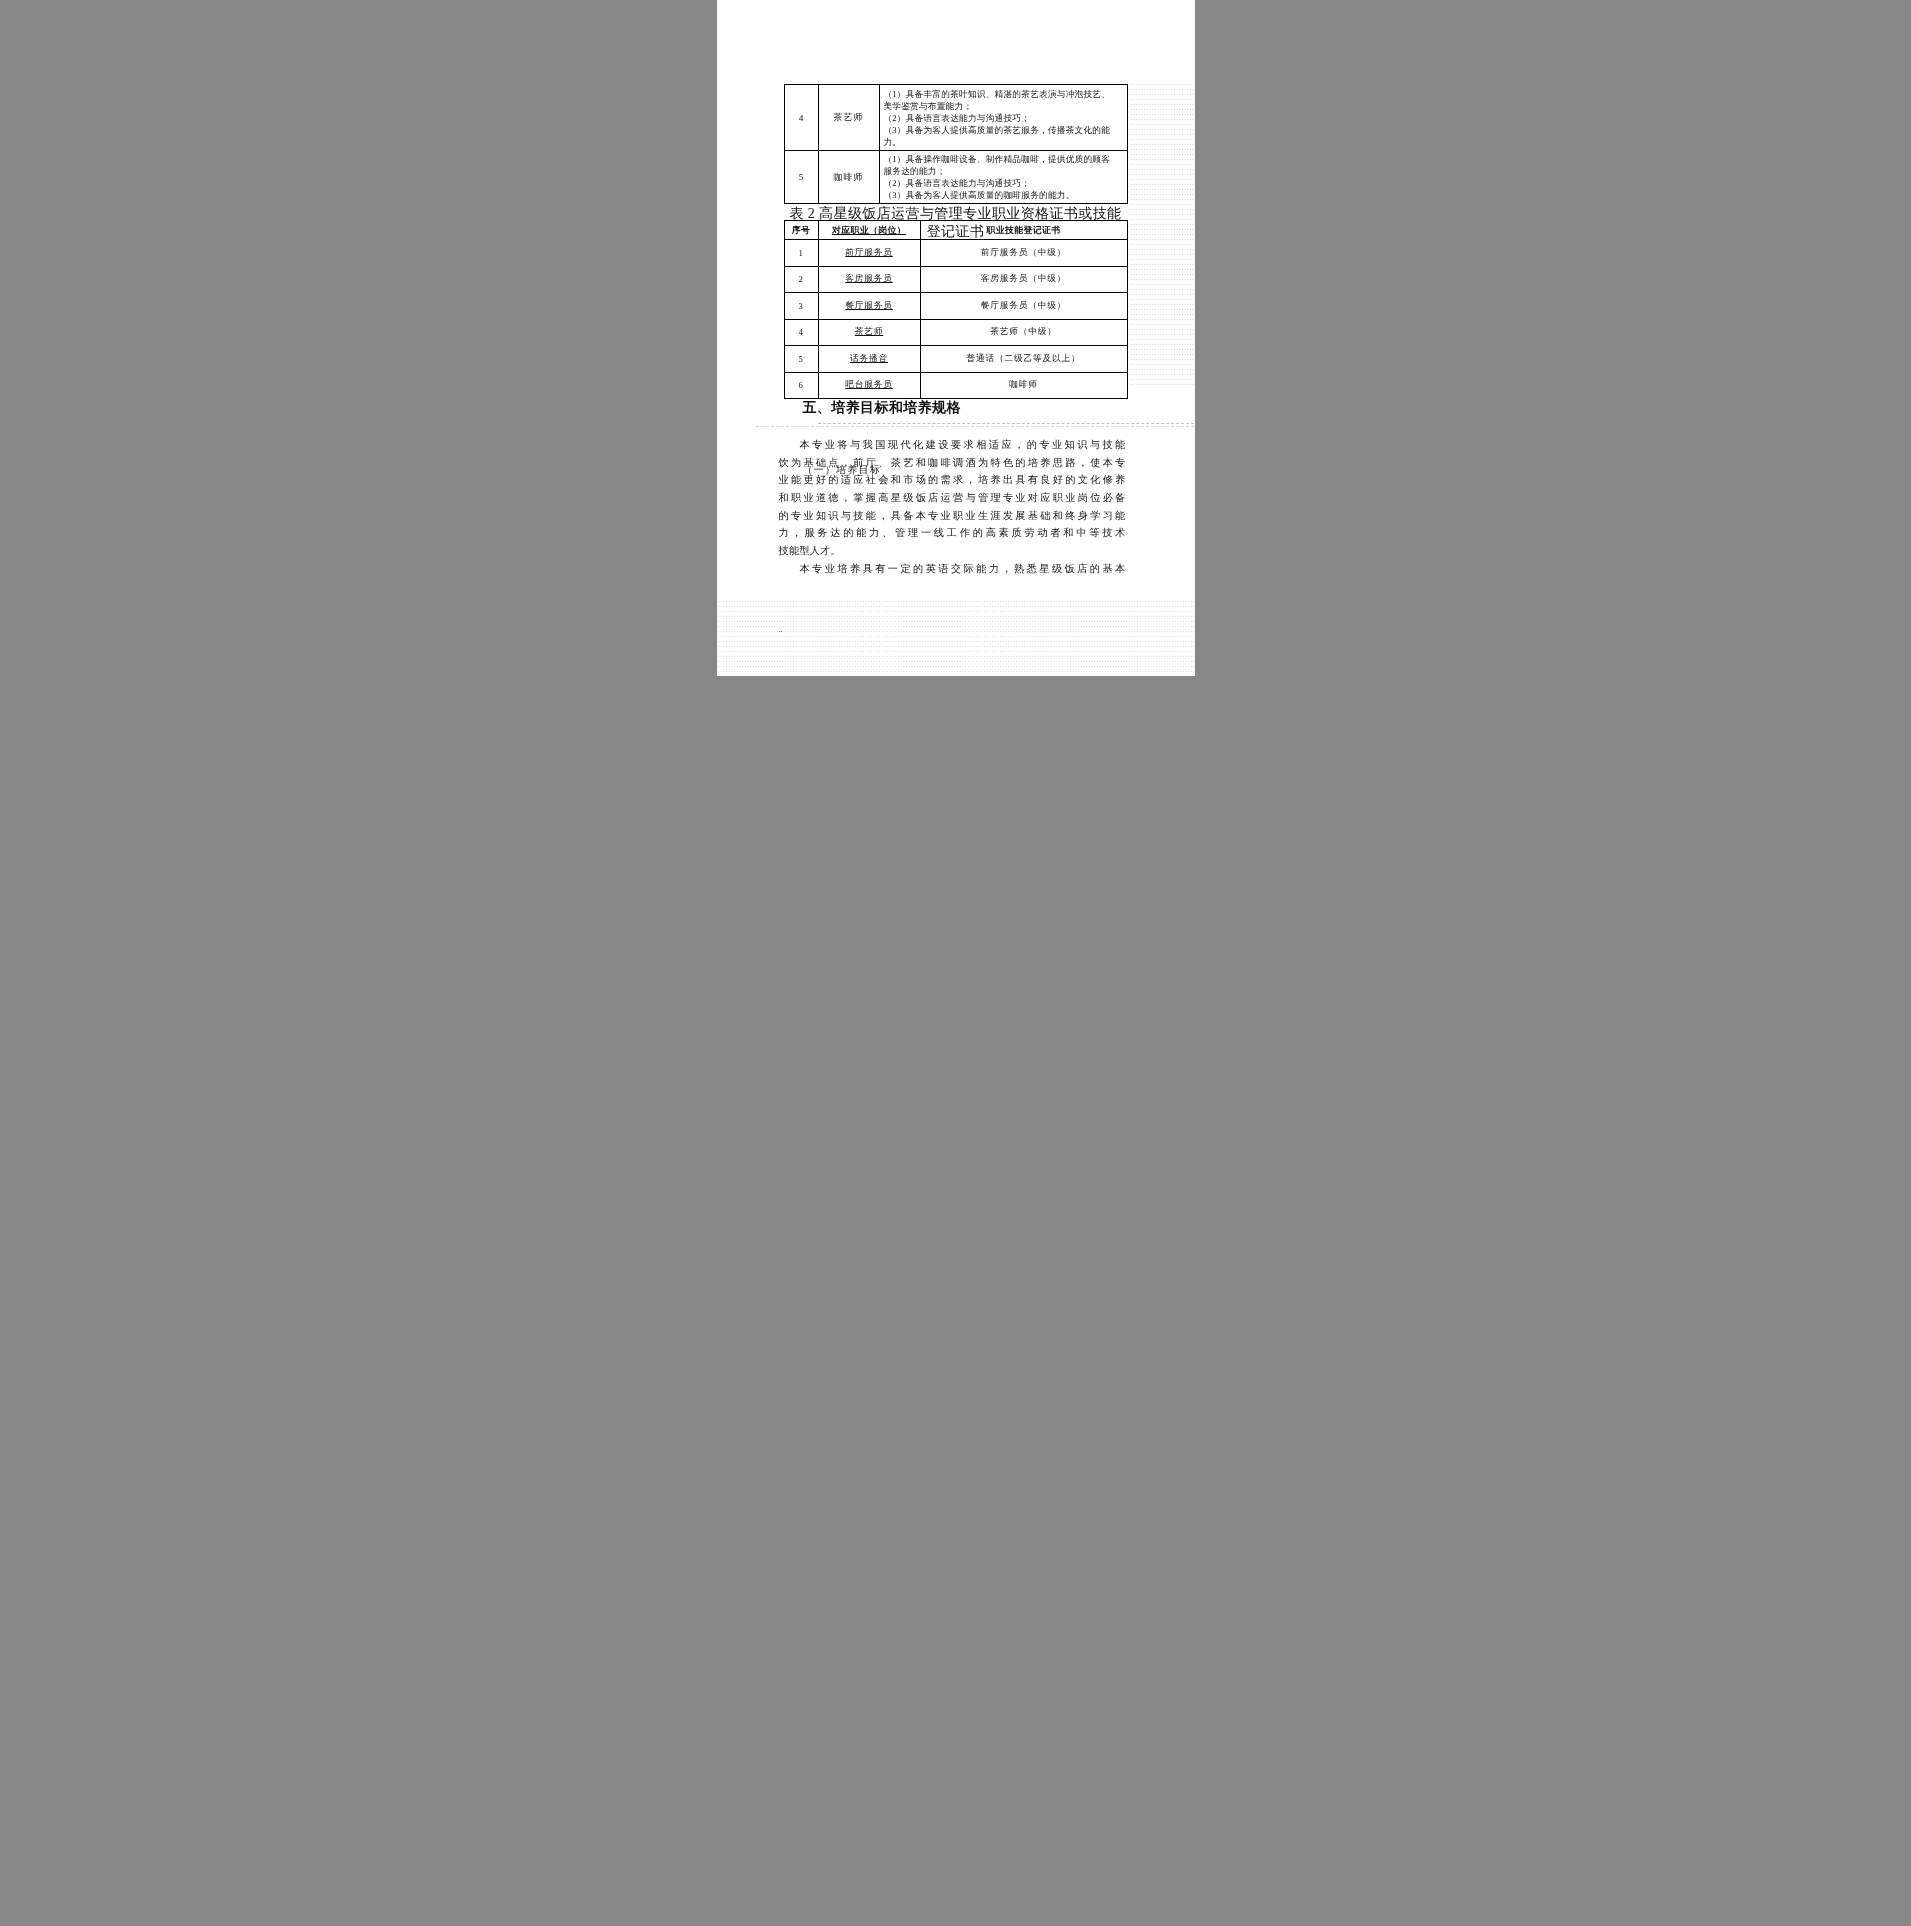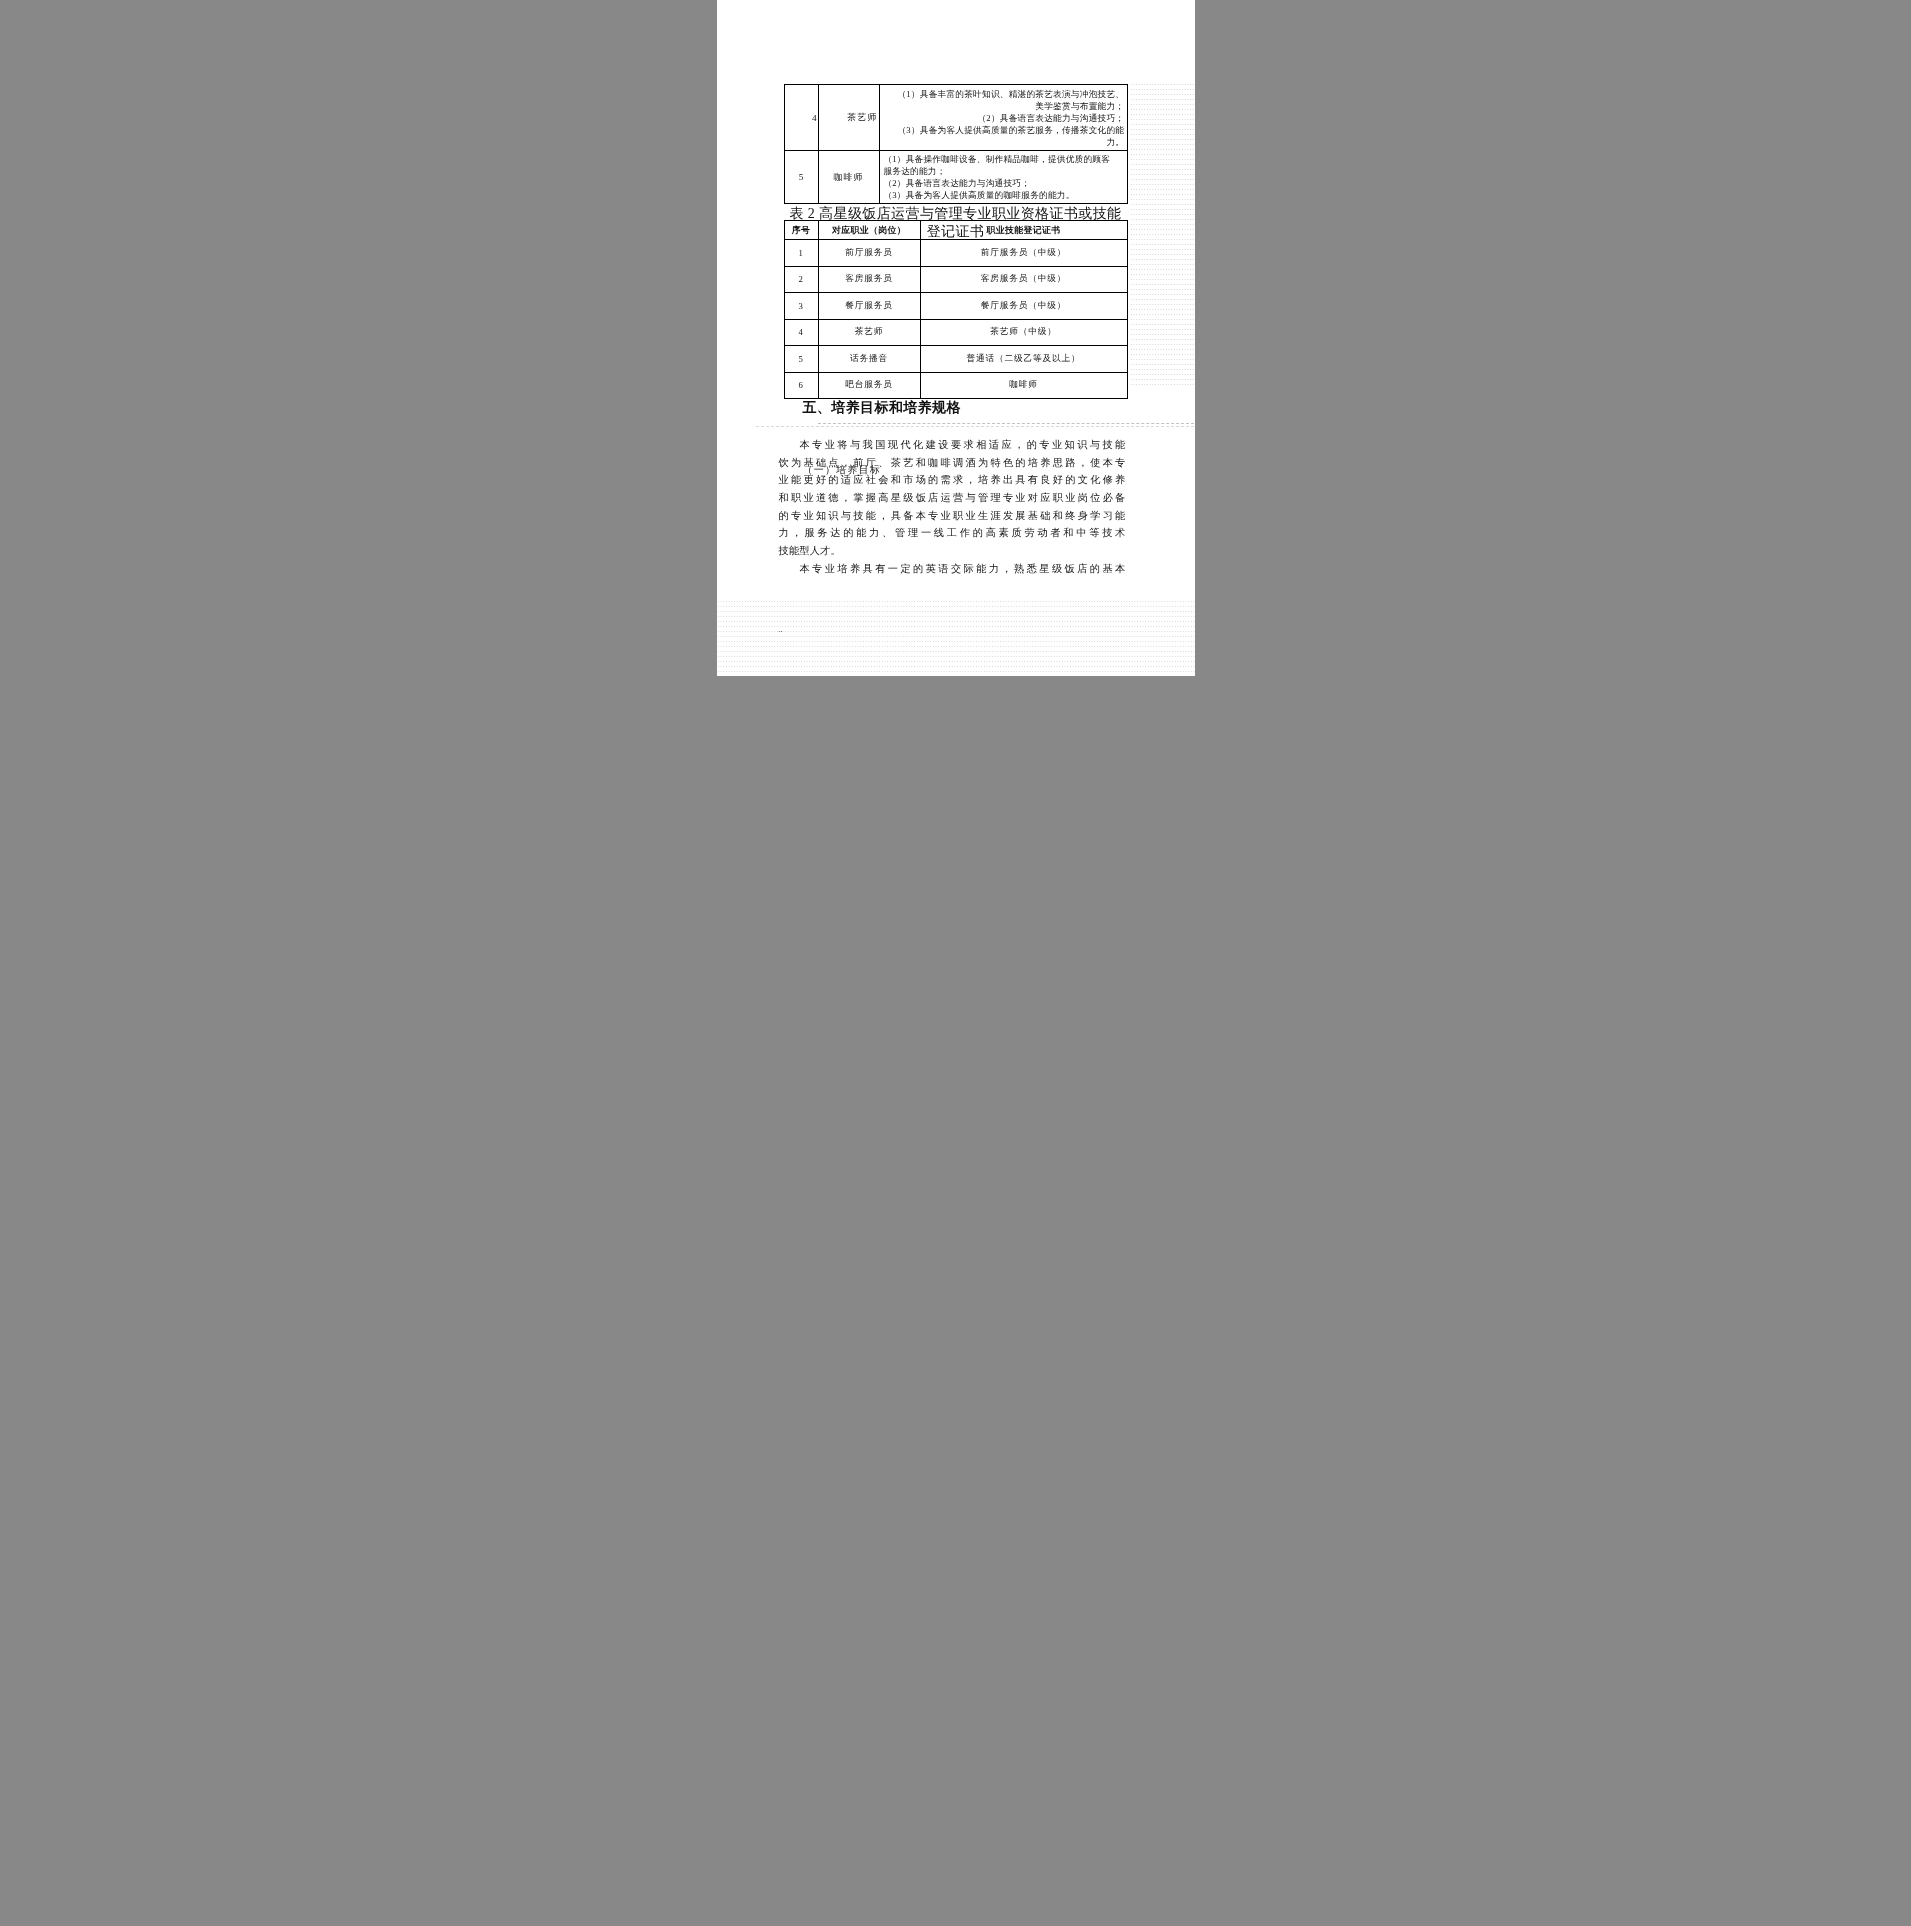--- a/index.html
+++ b/index.html
@@ -27,21 +27,21 @@
     pointer-events:none;
   }
 
   
   table { border-collapse:collapse; table-layout:fixed; }
   .t1 {
     position:absolute; left:67px; top:84px; width:344px;
     border:0.8px solid #000; border-bottom:1.5px solid #000;
   }
   .t1 td { border:0.8px solid #000; vertical-align:middle; }
-  .t1 tr.r4 td { border-bottom:1.2px solid #000; height:63px;text-align:right; }
+  .t1 tr.r4 td { border-bottom:1.2px solid #000; height:63px; }
   .t1 tr.r5 td { height:50px; }
   .t1 .c-no  { width:31px;  text-align:center; font-size:9.2px; }
   .t1 .c-job { width:58px; text-align:center; font-size:8.9px; letter-spacing:1.2px; }
   .t1 .c-desc{ padding:0.8px 2.3px 0.8px 3.9px; font-size:8.7px; }
   .t1 .c-desc div { line-height:12px; letter-spacing:0.2px; }
 
   
   .caption {
     position:absolute; left:67px; top:205px; width:344px;
     text-align:center; font-size:14px; letter-spacing:0.4px;
@@ -53,21 +53,21 @@
     border:1.2px solid #000;
   }
   .t2 td { border:0.8px solid #000; border-top:1.2px solid #000; border-bottom:1.2px solid #000; text-align:center; vertical-align:middle; }
   .t2 tr.hd td {
     height:16px;
     font-family:"Liberation Sans","DejaVu Sans",sans-serif;
     font-weight:700; font-size:8.9px; letter-spacing:0.4px;
   }
   .t2 tr.bd td { height:23.5px; font-size:8.7px; letter-spacing:0.8px; }
   .t2 .c1 { width:31px; }
-  .t2 .c2 { width:99px; }
+  .t2 .c2 { width:99px;text-decoration:underline; }
 
   
   .heading {
     position:absolute; left:62px; top:401px; width:347px;
     padding-left:24px; box-sizing:border-box;
     font-family:"Liberation Sans","DejaVu Sans",sans-serif;
     font-weight:700; font-size:14px; line-height:13px; letter-spacing:0.4px;
   }
   .subheading {
     position:absolute; left:62px; top:419px; width:347px;

